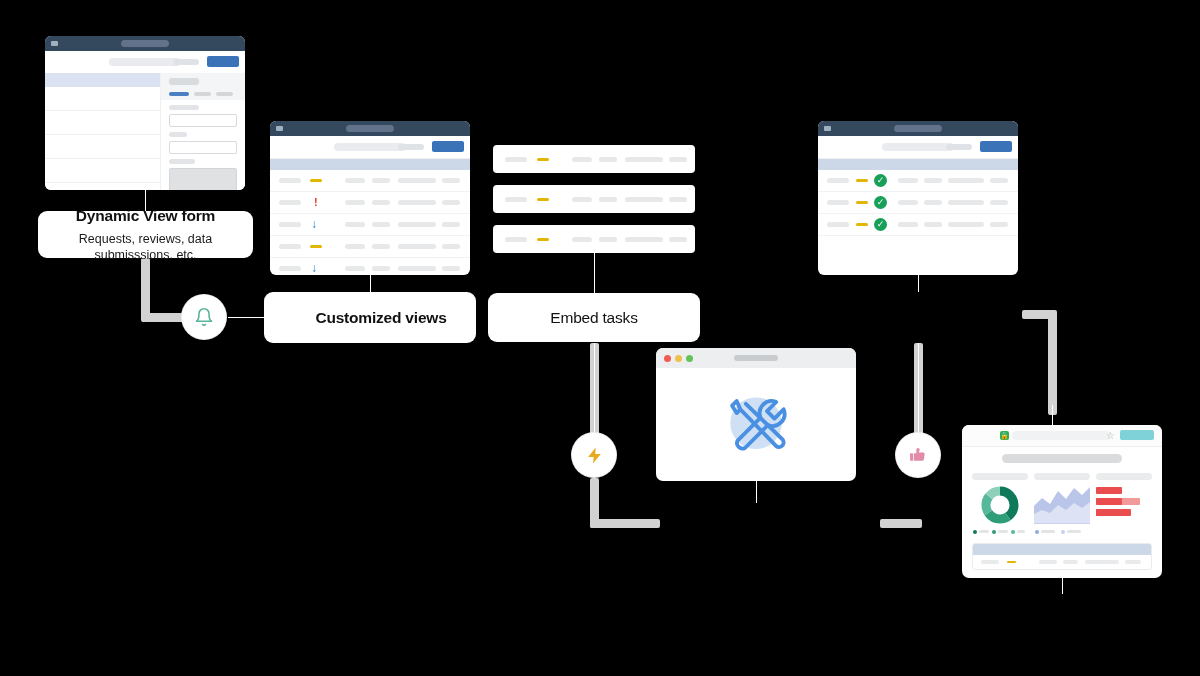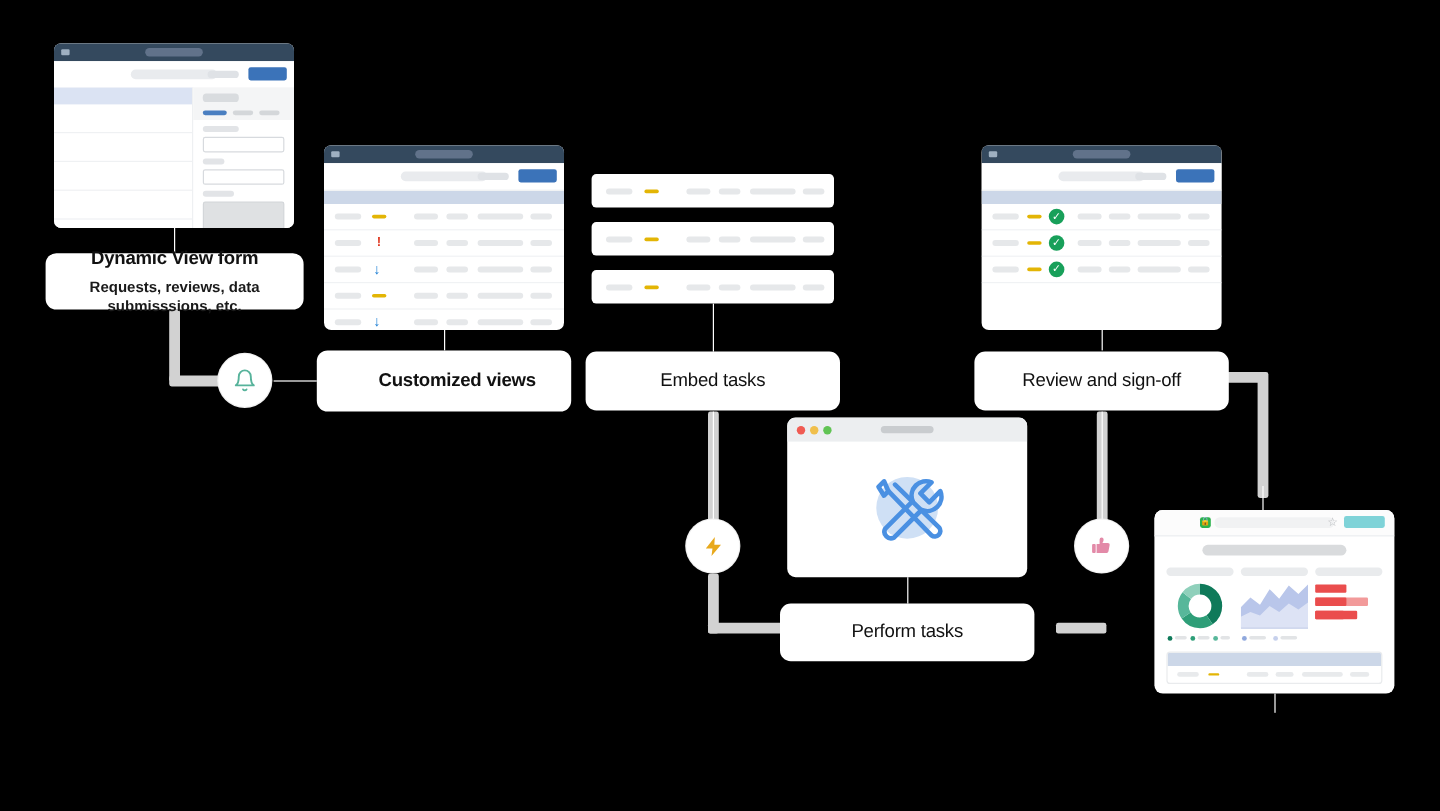--- a/index.html
+++ b/index.html
@@ -70,21 +70,21 @@
   .dtable{position:absolute;left:10px;right:10px;top:118px;bottom:8px;border:1px solid #e9ebed;border-radius:3px;overflow:hidden;}
   .dth{height:11px;background:#ccd7e8;}
   .dtr{height:14px;border-bottom:1px solid #f1f3f5;position:relative;}
   .dcell{position:absolute;height:4px;background:#e8eaec;border-radius:2px;top:5px;}
   .dic-dash{position:absolute;top:6px;width:9px;height:2px;background:#e3b505;border-radius:1px;}
 
   
   .label{position:absolute;background:#fff;border-radius:9px;display:flex;flex-direction:column;
          align-items:center;justify-content:center;text-align:center;color:#111;padding:7px 10px;box-sizing:border-box;}
   .label .ttl{font-size:15.5px;font-weight:700;letter-spacing:-.2px;line-height:1.25;text-align:right;}
-  .label .sub{font-size:12.5px;font-weight:700;line-height:1.22;margin-top:7px;color:#1a1a1a;}
+  .label .sub{font-size:12.5px;font-weight:400;line-height:1.22;margin-top:7px;color:#1a1a1a;}
   .label.single .ttl{font-weight:400;font-size:15.5px;}
 
   
   .badge{position:absolute;width:44px;height:44px;border-radius:50%;background:#fff;
          display:flex;align-items:center;justify-content:center;box-shadow:0 0 0 1px #f0f0f0;}
 </style>
 </head>
 <body>
 
 <div class="stage">
@@ -274,23 +274,20 @@
         <circle cx="50" cy="48" r="28" fill="#cfe0f5"></circle>
         <g fill="none" stroke="#4a90e2" stroke-width="4.2" stroke-linejoin="round" stroke-linecap="round">
           <path d="M29 24 L24 29 L29 37 L33 33 Z"></path>
           <path d="M33 33 L72 73 a5 5 0 0 0 7 -7 L39 27"></path>
           <path d="M72 25 a13 13 0 0 0 -17 17 L30 67 a6 6 0 0 0 8 8 L63 50 a13 13 0 0 0 17 -17 L70 43 L62 35 Z"></path>
         </g>
       </svg>
     </div>
   </div>
 
-  <div class="label single" style="left:650px;top:503px;width:212px;height:48px;">
-    <div class="ttl">Perform tasks</div>
-  </div>
 
   <div class="win" style="left:818px;top:121px;width:200px;height:154px;">
     <div class="titlebar">
       <div class="tb-dot"></div>
       <div class="tb-pill"></div>
     </div>
     <div class="toolbar">
       <div class="tb-search"></div>
       <div class="tb-lbl"></div>
       <div class="tb-btn"></div>
@@ -319,23 +316,20 @@
       <div class="cell" style="left:9px;width:22px;"></div>
       <div class="ic-dash" style="left:38px;"></div>
       <div class="ic-check" style="left:56px;">✓</div>
       <div class="cell" style="left:80px;width:20px;"></div>
       <div class="cell" style="left:106px;width:18px;"></div>
       <div class="cell" style="left:130px;width:36px;"></div>
       <div class="cell" style="left:172px;width:18px;"></div>
     </div>
   </div>
 
-  <div class="label single" style="left:812px;top:293px;width:212px;height:49px;">
-    <div class="ttl">Review and sign-off</div>
-  </div>
 
   <div class="badge" style="left:896px;top:433px;">
     <svg width="20" height="20" viewBox="0 0 24 24">
       <path d="M7 10h3V5.5a2 2 0 0 1 4 0c0 1.3-.6 2.6-1.2 3.5H18a2 2 0 0 1 2 2.3l-1.1 6A2 2 0 0 1 17 19H7z" fill="#e38aa8"></path>
       <rect x="2.5" y="10" width="3.6" height="9" rx="1.1" fill="#e38aa8"></rect>
     </svg>
   </div>
 
   <div class="dash" style="left:962px;top:425px;width:200px;height:153px;">
     <div class="dbar">

